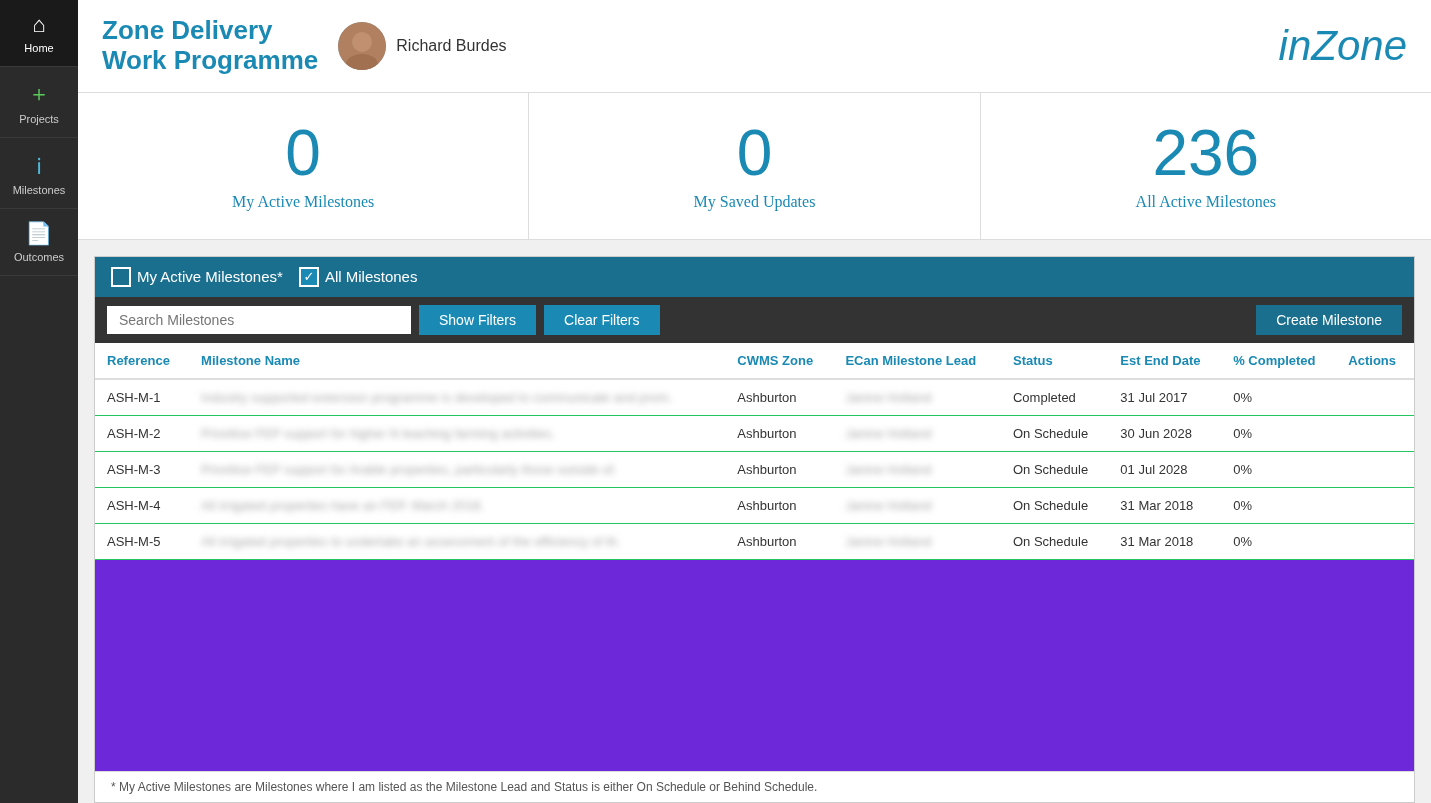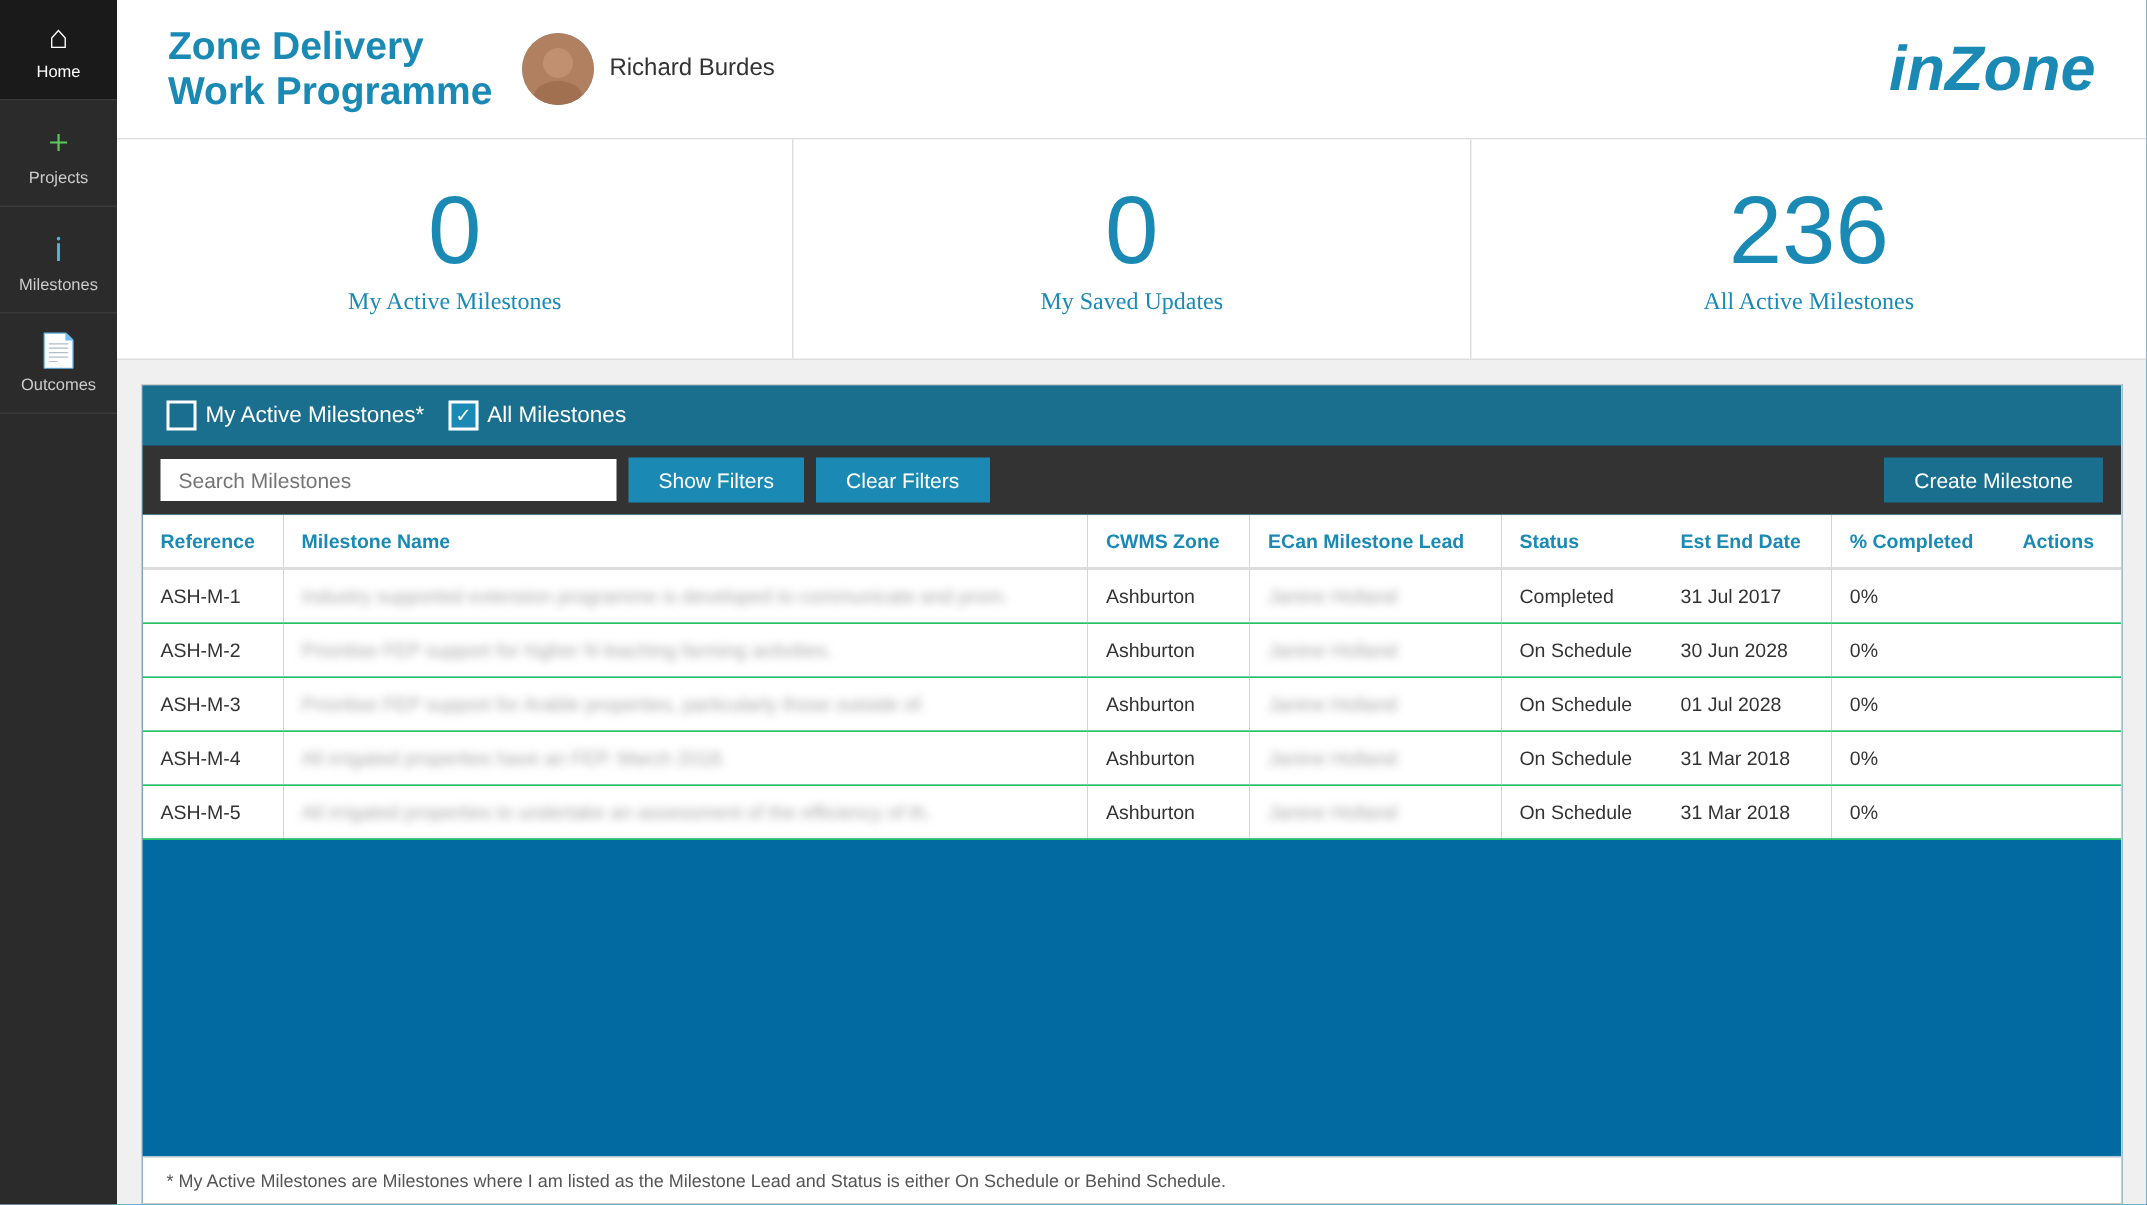--- a/index.html
+++ b/index.html
@@ -42,21 +42,21 @@
     .main {
       flex: 1;
       display: flex;
       flex-direction: column;
       overflow: hidden;
     }
 
     
     .header {
       background: #fff;
-      padding: 16px 34px;
+      padding: 16px 24px;
       display: flex;
       align-items: center;
       justify-content: space-between;
       border-bottom: 1px solid #ddd;
     }
     .header-left {
       display: flex;
       align-items: center;
       gap: 20px;
     }
@@ -117,21 +117,21 @@
     .content {
       flex: 1;
       overflow: hidden;
       display: flex;
       flex-direction: column;
       padding: 16px 16px 0 16px;
     }
 
     
     .table-panel {
-      background: #0369a1;
+      background: #6d28d9;
       flex: 1;
       display: flex;
       flex-direction: column;
       overflow: hidden;
       border: 1px solid #ccc;
     }
 
     
     .toolbar-top {
       background: #1a6e8e;
@@ -257,21 +257,21 @@
       background: #fff;
       border-top: 1px solid #ddd;
     }
 
     
     .inzone-logo {
       display: flex;
       align-items: flex-start;
       font-size: 42px;
       font-style: italic;
-      font-weight: bold;
+      font-weight: normal;
       color: #1a8ab5;
     }
     .inzone-logo .in-part { color: #1a8ab5; font-style: italic; }
     .inzone-logo .zone-part { color: #1a8ab5; font-style: italic; }
 
     .scrollbar-visible::-webkit-scrollbar { width: 8px; }
     .scrollbar-visible::-webkit-scrollbar-thumb { background: #bbb; }
   </style>
 </head>
 <body>

